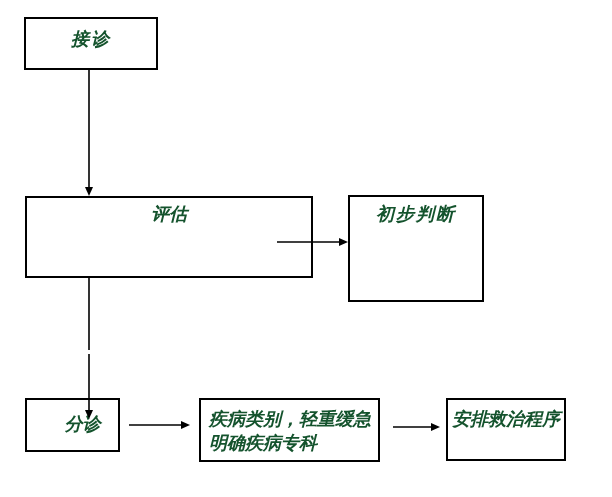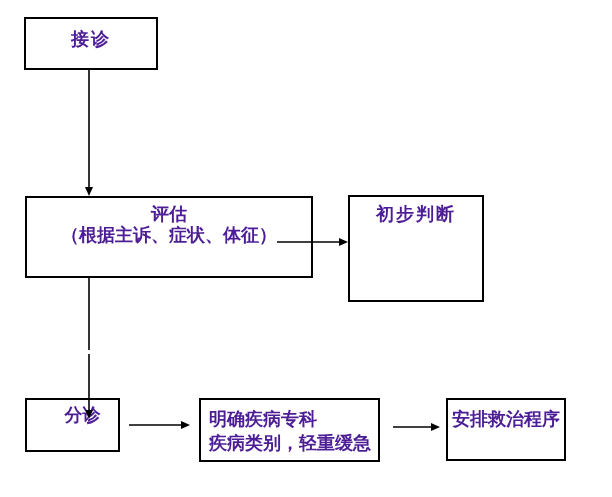--- a/index.html
+++ b/index.html
@@ -17,29 +17,30 @@
     overflow: hidden;
   }
   .node {
     position: absolute;
     box-sizing: border-box;
     border: 2px solid #000000;
     background: #ffffff;
     font-weight: bold;
     font-size: 18px;
     line-height: 21px;
-    color: #4c1d95;
+    color: #14532d;
     text-align: center;
+    font-style: italic;
   }
   .node .line { white-space: nowrap; }
 
   .node-reception  { left: 24px;  top: 17px;  width: 134px; height: 53px; padding-top: 10px; letter-spacing: 2px; }
   .node-assessment { left: 25px;  top: 196px; width: 288px; height: 82px; padding-top: 6px;  line-height: 21px; }
   .node-prelim     { left: 348px; top: 195px; width: 136px; height: 107px; padding-top: 7px;  letter-spacing: 2px; }
-  .node-triage     { left: 25px;  top: 398px; width: 95px;  height: 54px; padding-top: 5px;  padding-left: 20px; }
+  .node-triage     { left: 25px;  top: 398px; width: 95px;  height: 54px; padding-top: 14px;  padding-left: 20px; }
   .node-disease    { left: 199px; top: 398px; width: 181px; height: 64px; padding-top: 7px;  padding-left: 8px; text-align: left; line-height: 24px; }
   .node-arrange    { left: 446px; top: 398px; width: 120px; height: 63px; padding-top: 7px;  line-height: 24px; }
 
   .edges-overlay {
     position: absolute;
     left: 0;
     top: 0;
     width: 612px;
     height: 497px;
     pointer-events: none;
@@ -52,34 +53,33 @@
 <body>
 
 <div class="canvas">
 
   <div class="node node-reception">
     <span class="line">接诊</span>
   </div>
 
   <div class="node node-assessment">
     <div class="line">评估</div>
-    <div class="line">（根据主诉、症状、体征）</div>
   </div>
 
   <div class="node node-prelim">
     <span class="line">初步判断</span>
   </div>
 
   <div class="node node-triage">
     <span class="line">分诊</span>
   </div>
 
   <div class="node node-disease">
+    <div class="line">疾病类别，轻重缓急</div>
     <div class="line">明确疾病专科</div>
-    <div class="line">疾病类别，轻重缓急</div>
   </div>
 
   <div class="node node-arrange">
     <div class="line">安排救治程序</div>
   </div>
 
   <svg class="edges-overlay" width="612" height="497" viewBox="0 0 612 497" xmlns="http://www.w3.org/2000/svg">
 
     <g>
       <line x1="89" y1="70" x2="89" y2="188"></line>

